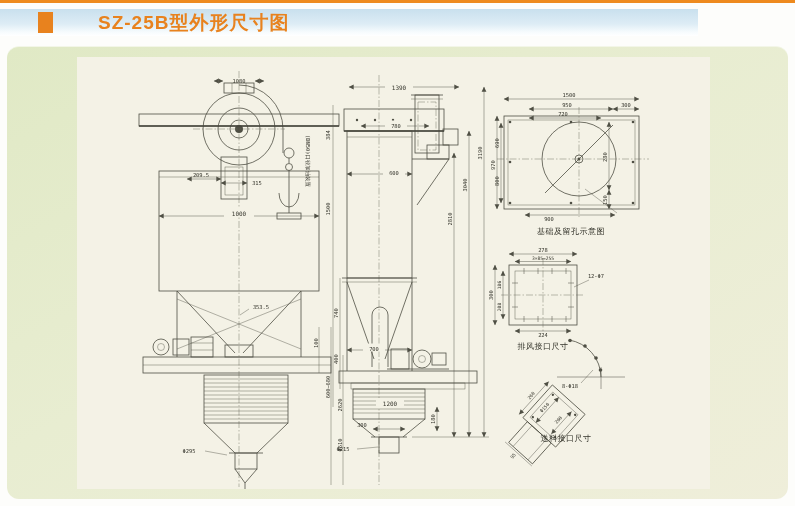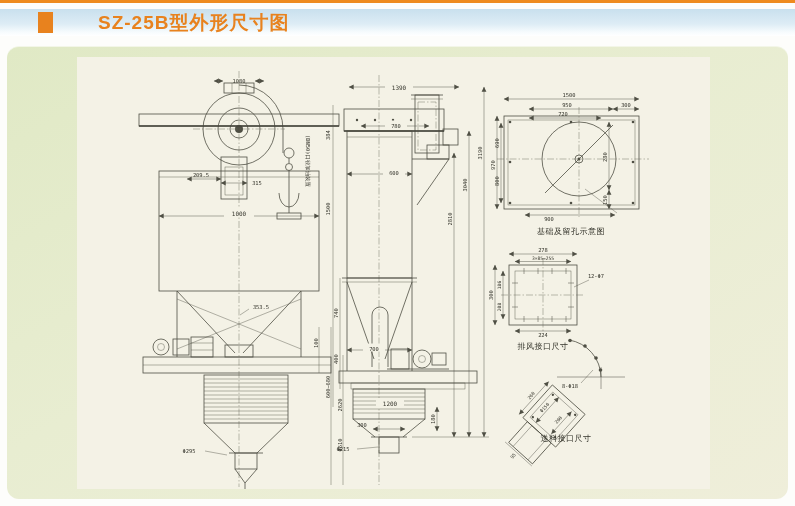--- a/index.html
+++ b/index.html
@@ -1,21 +1,21 @@
 <!DOCTYPE html>
 <html><head>
 <meta charset="utf-8">
 <style>
   html,body{margin:0;padding:0;}
   body{
     width:795px;height:506px;position:relative;overflow:hidden;
     background:#fdfdfb;font-family:"Liberation Sans",sans-serif;
   }
   .top-line{position:absolute;top:0;left:0;width:795px;height:3px;background:#ee8a1e;}
-  .header{position:absolute;top:9px;left:0;width:795px;height:27px;
+  .header{position:absolute;top:9px;left:0;width:698px;height:27px;
     background:linear-gradient(to bottom,#c9e0ee 0%,#ddecf5 55%,#f6fbfd 85%,#ffffff 100%);}
   .header-bar{position:absolute;left:38px;top:3px;width:15px;height:21px;background:#e8821e;}
   .header-title{position:absolute;left:98px;top:1px;font-size:19px;font-weight:bold;
     color:#e8821e;letter-spacing:1px;white-space:nowrap;}
   .panel{position:absolute;left:7px;top:46px;width:781px;height:452px;border-radius:12px;
     background:linear-gradient(150deg,#e0e9c5 0%,#e8edd1 45%,#efeeda 100%);
     border-top:1px solid #f3f6e8;}
   .paper{position:absolute;left:70px;top:10px;width:633px;height:432px;background:#f4f2e6;}
   svg{display:block;}
   .ln{stroke:#4f4f44;stroke-width:0.8;fill:none;}

